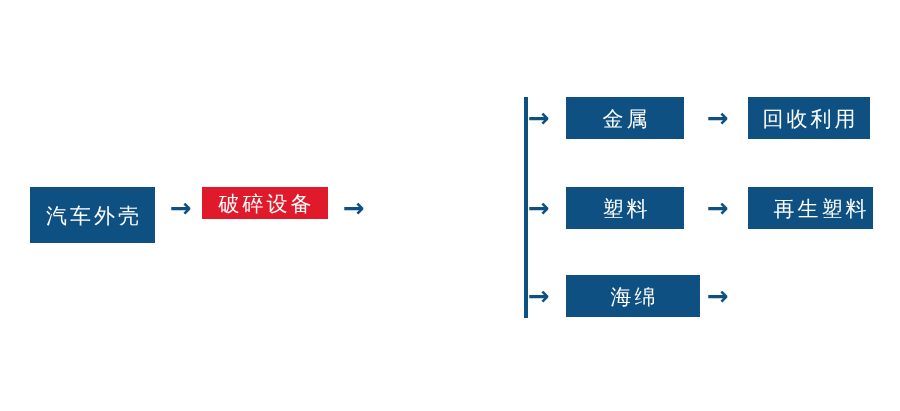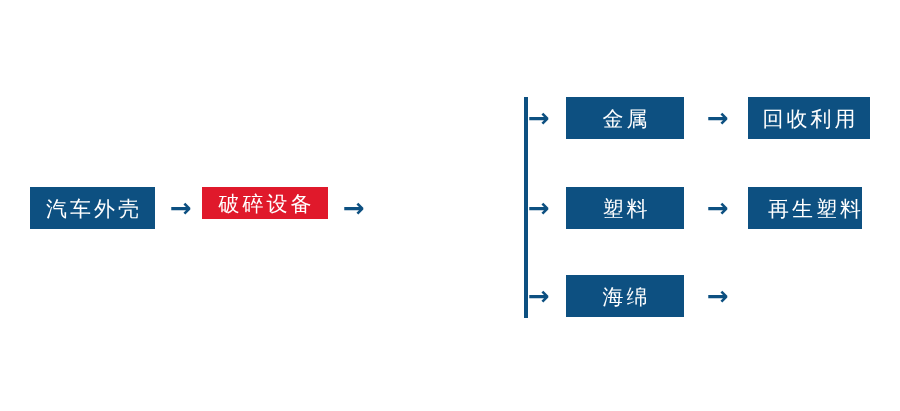--- a/index.html
+++ b/index.html
@@ -59,44 +59,44 @@
     font-size: 26px;
     line-height: 1;
     font-weight: bold;
     font-family: "DejaVu Sans", sans-serif;
     display: flex;
     align-items: center;
     justify-content: flex-start;
   }
 
   
-  #node-shell      { left: 30px;  top: 187px; width: 125px; height: 42px; }
+  #node-shell      { left: 30px;  top: 187px; width: 125px; height: 56px; }
   #arrow-1         { left: 163px; top: 193px; width: 36px;  height: 30px; }
   #node-crusher    { left: 202px; top: 187px; width: 126px; height: 32px; }
   #arrow-2         { left: 336px; top: 193px; width: 36px;  height: 30px; }
   #node-sorting    { left: 382px; top: 187px; width: 122px; height: 42px; }
 
   
   #vertical-connector { left: 524px; top: 97px; width: 4px; height: 221px; }
   #branch-arrow-1  { left: 528px; top: 103px; width: 36px; height: 30px; }
   #branch-arrow-2  { left: 528px; top: 193px; width: 36px; height: 30px; }
   #branch-arrow-3  { left: 528px; top: 281px; width: 36px; height: 30px; }
 
   
   #node-metal      { left: 566px; top: 97px;  width: 118px; height: 42px; }
   #arrow-3         { left: 700px; top: 103px; width: 36px;  height: 30px; }
   #node-recycle    { left: 748px; top: 97px;  width: 122px; height: 42px; }
 
   
   #node-plastic    { left: 566px; top: 187px; width: 118px; height: 42px; }
   #arrow-4         { left: 700px; top: 193px; width: 36px;  height: 30px; }
-  #node-regen      { left: 748px; top: 187px; width: 114px; height: 42px; padding-left: 19px; }
+  #node-regen      { left: 748px; top: 187px; width: 125px; height: 42px; padding-left: 19px; }
 
   
-  #node-sponge     { left: 566px; top: 275px; width: 118px; height: 42px; }
+  #node-sponge     { left: 566px; top: 275px; width: 134px; height: 42px; }
   #arrow-5         { left: 700px; top: 281px; width: 36px;  height: 30px; }
   #node-incinerate { left: 748px; top: 275px; width: 122px; height: 42px; }
 </style>
 </head>
 <body>
 
 <div id="flow-canvas">
 
   <div class="node blue" id="node-shell">汽车外壳</div>
 

